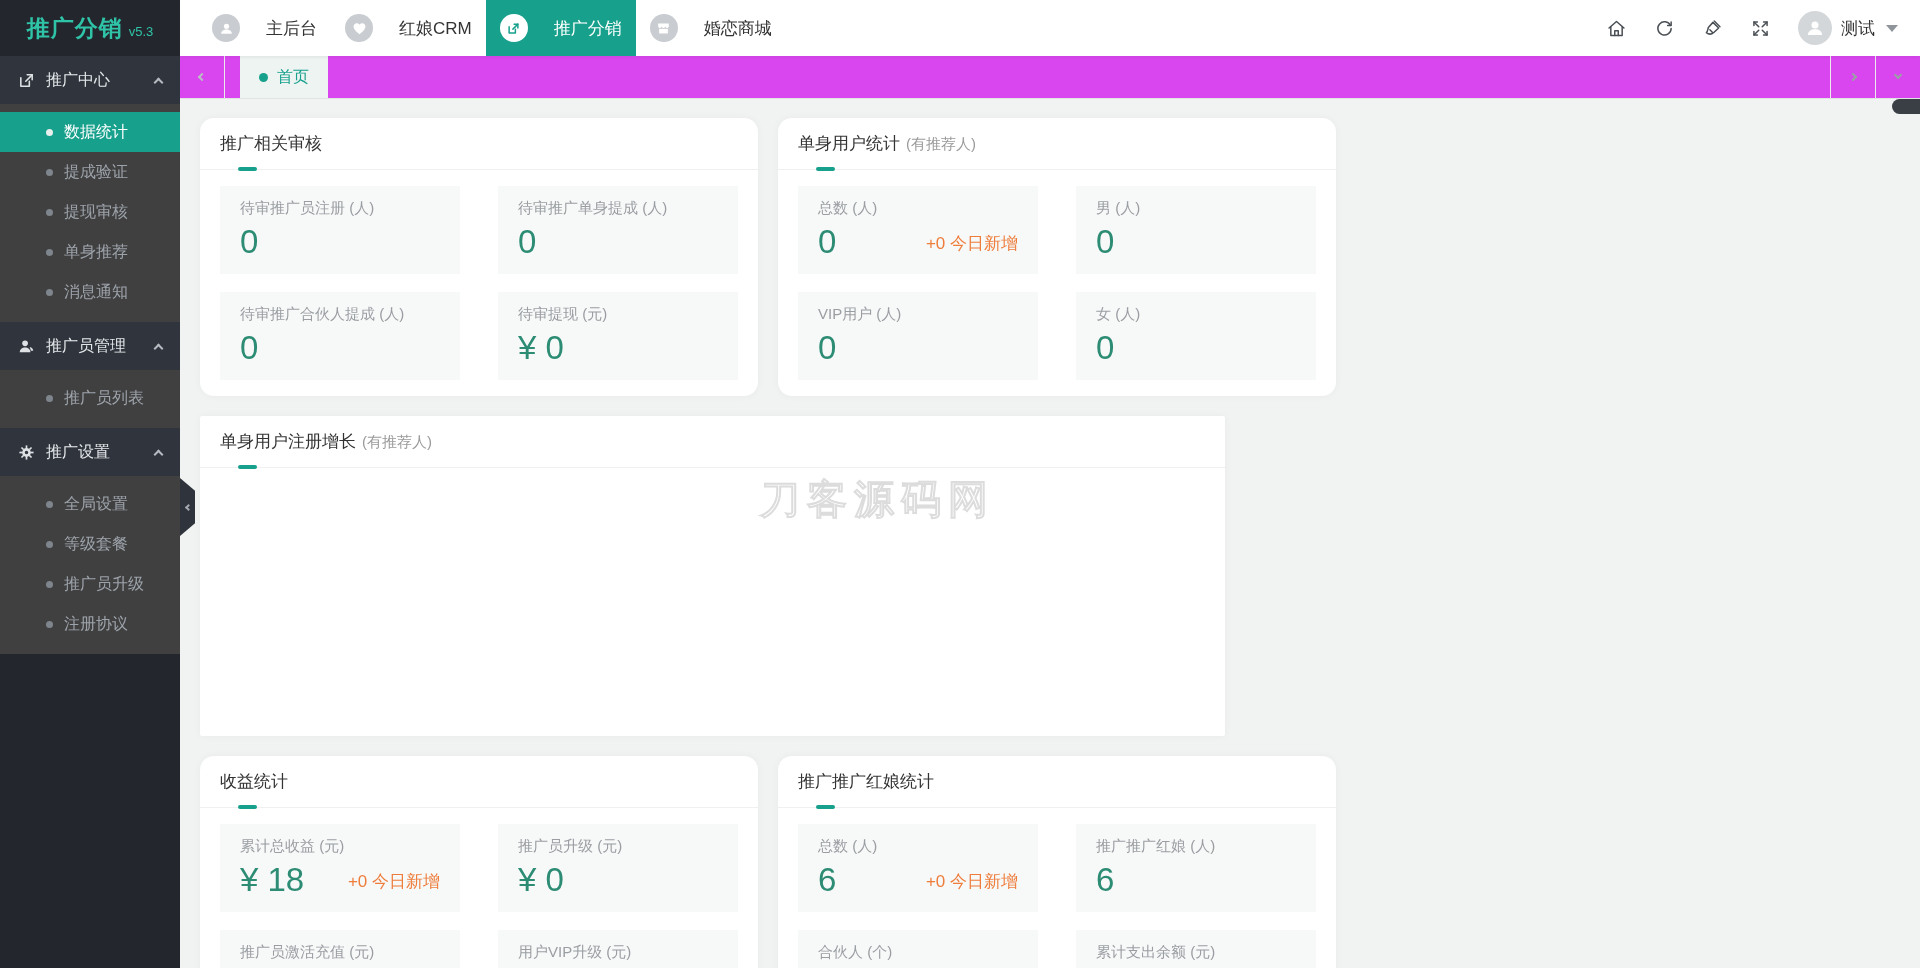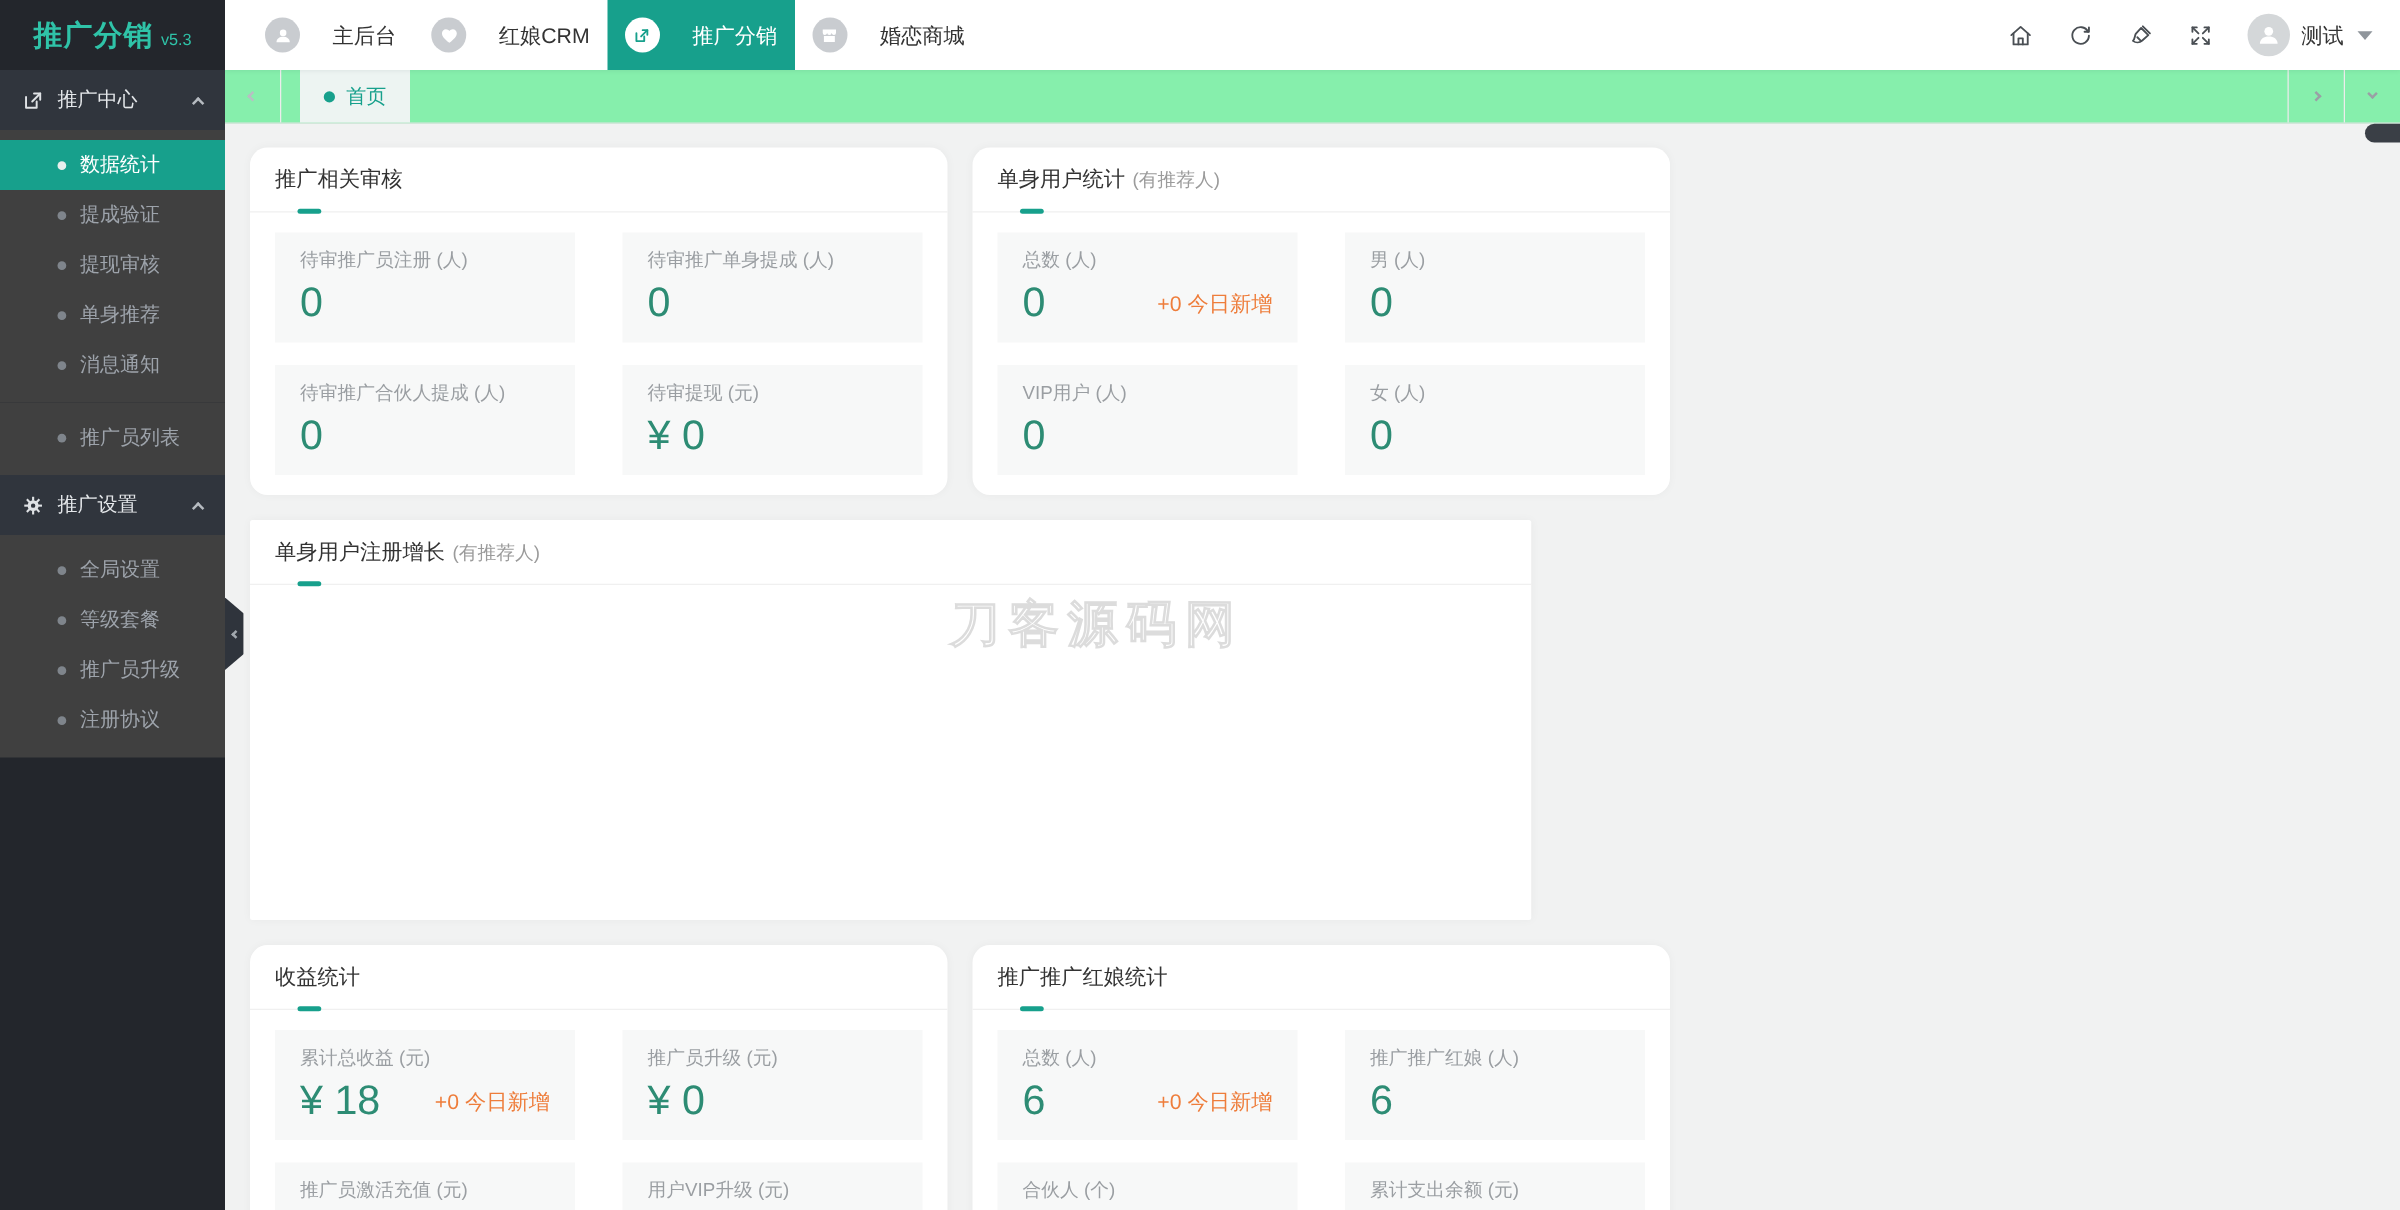--- a/index.html
+++ b/index.html
@@ -39,21 +39,21 @@
   .nav-actions { position:absolute; right:22px; top:0; height:56px; display:flex; align-items:center; gap:27px; }
   .act-ico { width:21px; height:21px; color:#4a4f54; cursor:pointer; }
   .act-ico svg { width:100%; height:100%; display:block; }
   .user-box { display:flex; align-items:center; gap:9px; cursor:pointer; }
   .avatar { width:34px; height:34px; border-radius:50%; background:#d4d7d9; color:#fff; display:flex; align-items:center; justify-content:center; }
   .avatar svg { width:20px; height:20px; }
   .user-name { font-size:17px; color:#333; }
   .caret { width:0; height:0; border-left:6px solid transparent; border-right:6px solid transparent; border-top:7px solid #8f959b; margin-left:2px; }
 
   
-  .tabsbar { position:absolute; left:180px; top:56px; right:0; height:43px; background:#86efac; border-bottom:1px solid #e2e4e4; display:flex; align-items:stretch; z-index:19; }
+  .tabsbar { position:absolute; left:180px; top:56px; right:0; height:43px; background:#d946ef; border-bottom:1px solid #e2e4e4; display:flex; align-items:stretch; z-index:19; }
   .tb-btn { width:45px; display:flex; align-items:center; justify-content:center; color:#9aa0a5; cursor:pointer; }
   .tb-btn .chev { width:6px; height:6px; }
   .tb-btn.bleft { border-right:1px solid #ececec; color:#b9bec3; }
   .tb-btn.br { border-left:1px solid #ececec; }
   .tb-tab { margin-left:15px; padding:0 19px; display:flex; align-items:center; gap:9px; background:#edf4f2; color:#17a08c; font-size:16px; cursor:pointer; }
   .dot { width:9px; height:9px; border-radius:50%; background:#17a08c; }
   .tb-spacer { flex:1; }
   .floating-pill { position:absolute; right:0; top:99px; width:28px; height:15px; background:#3a3f46; border-radius:8px 0 0 8px; z-index:25; }
 
   
@@ -110,20 +110,31 @@
     <div class="subitem">
         <span class="bullet"></span>
         <span>单身推荐</span>
       </div>
     <div class="subitem">
         <span class="bullet"></span>
         <span>消息通知</span>
       </div>
   </div>
 
+  <div class="group-header">
+    <span class="gicon">
+      <svg viewBox="0 0 24 24" fill="currentColor">
+          <circle cx="10" cy="7.5" r="4"></circle>
+          <path d="M2.5 20c0-4.2 3.4-6.6 7.5-6.6s7.5 2.4 7.5 6.6z"></path>
+          <path d="M16.5 12.6c2.8.5 5 2.4 5 5.4h-3.2"></path>
+        </svg>
+    </span>
+    <span>推广员管理</span>
+    <span class="chev chev-up"></span>
+  </div>
   <div class="submenu">
     <div class="subitem">
         <span class="bullet"></span>
         <span>推广员列表</span>
       </div>
   </div>
 
   <div class="group-header">
     <span class="gicon">
       <svg viewBox="0 0 24 24" fill="currentColor">

